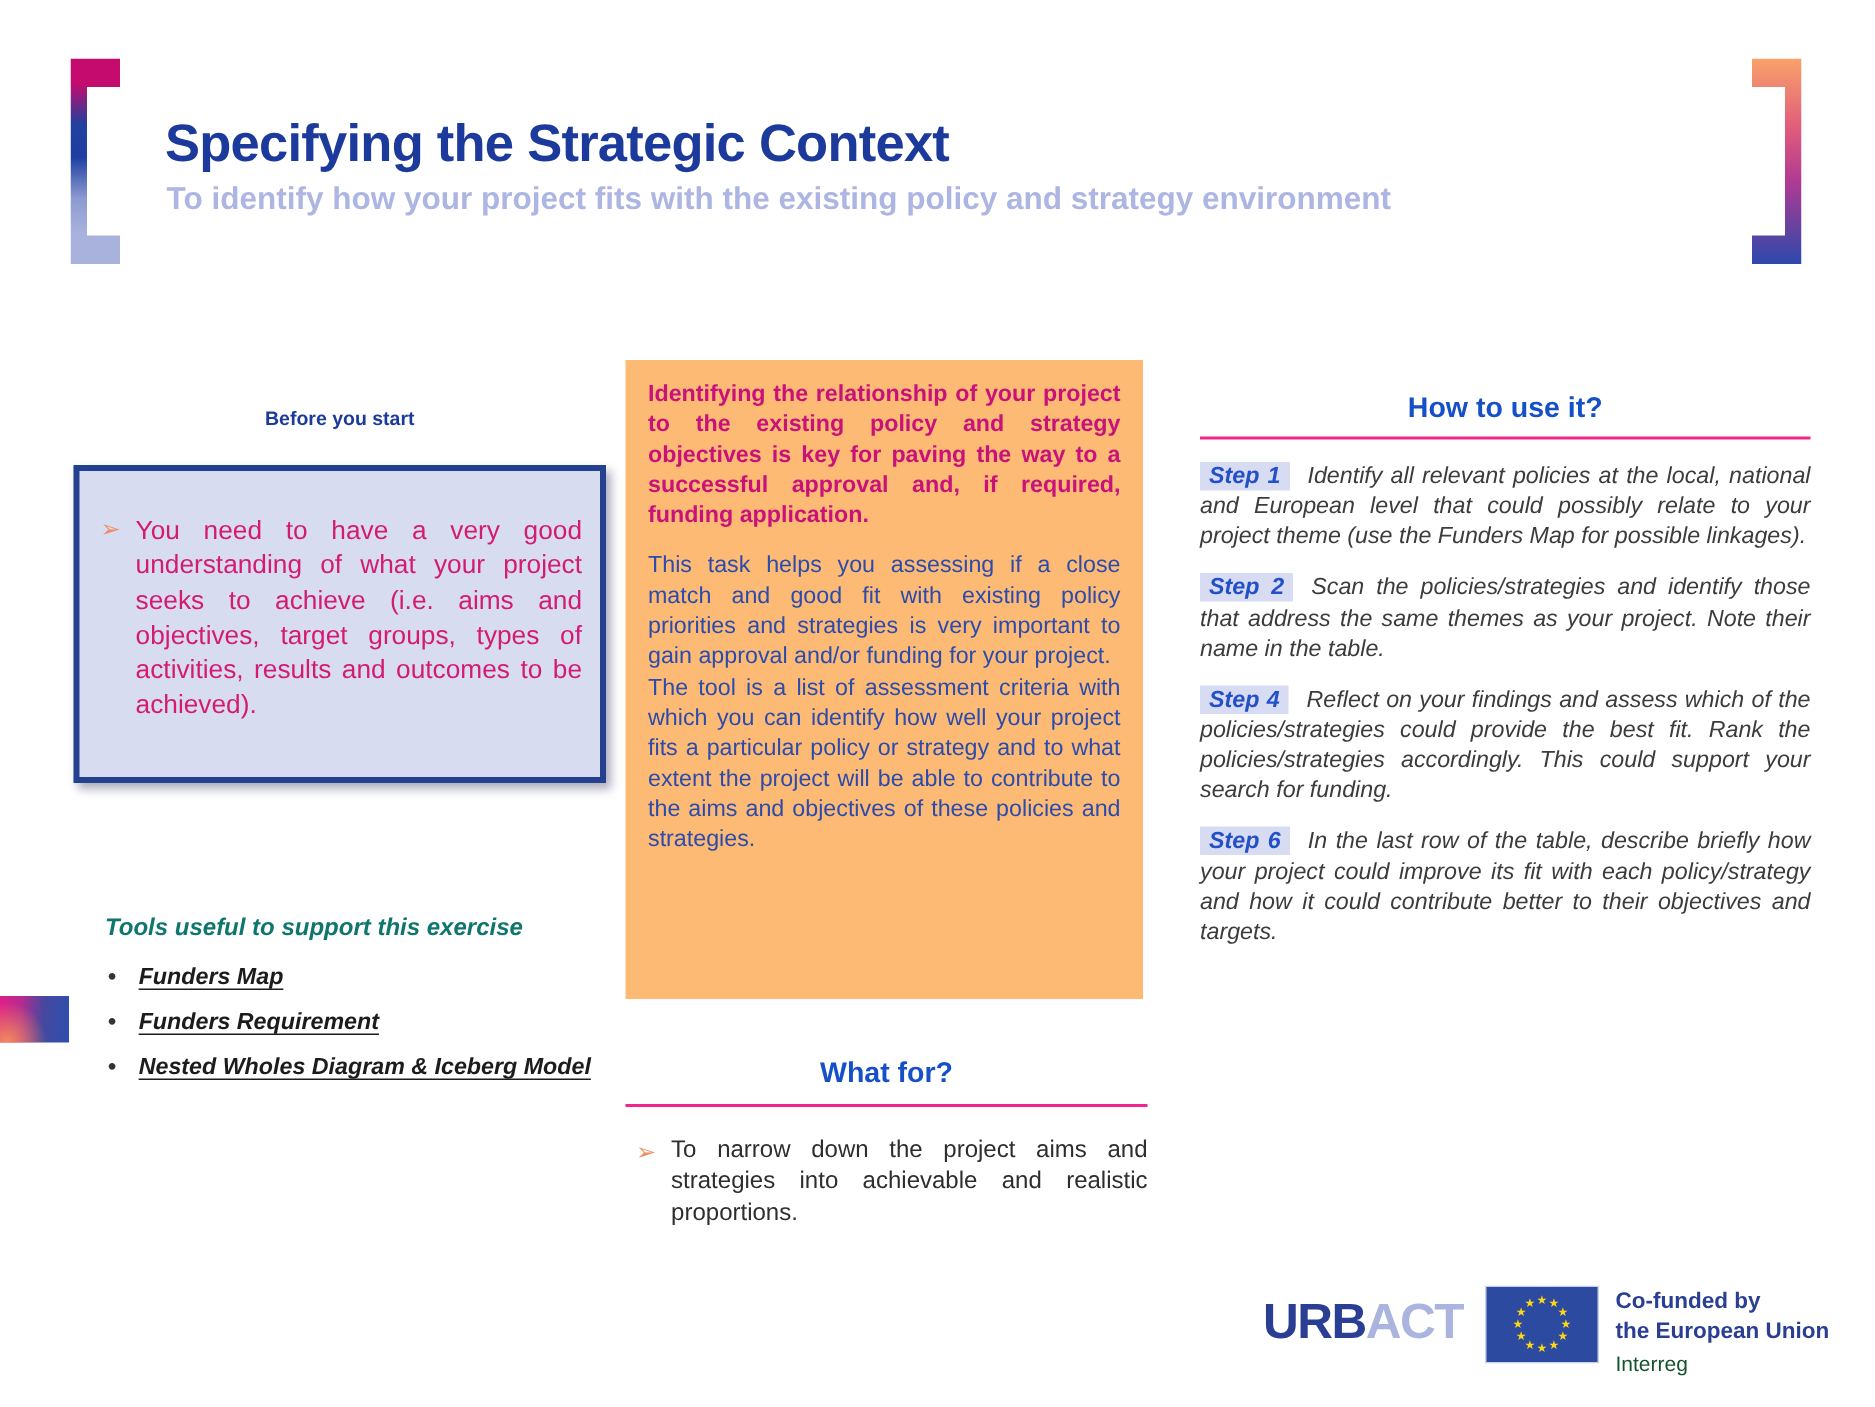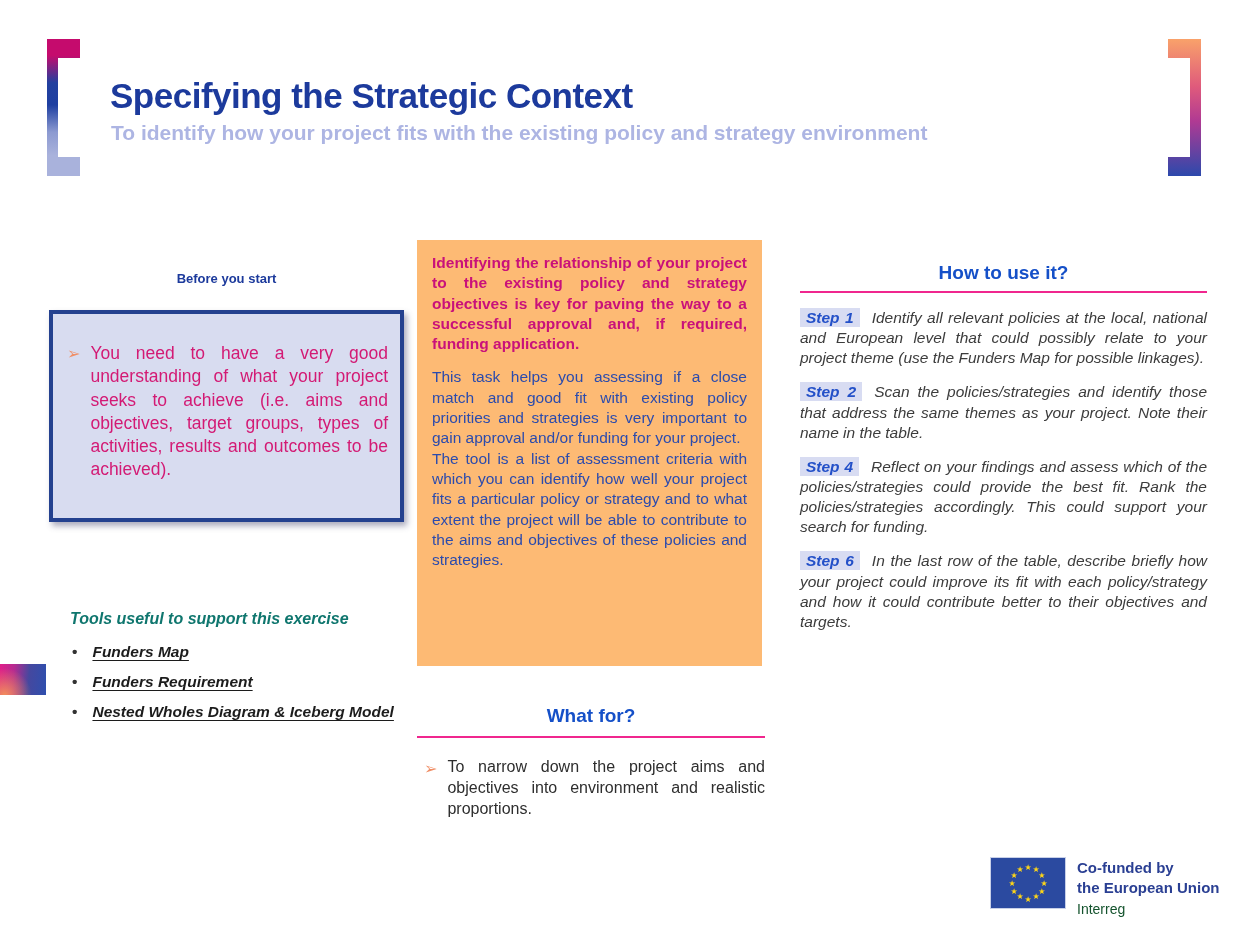--- a/index.html
+++ b/index.html
@@ -127,40 +127,43 @@
   <div class="intro-box">
     <p class="intro-p1">Identifying the relationship of your project to the existing policy and strategy objectives is key for paving the way to a successful approval and, if required, funding application.</p>
     <p class="intro-p2">This task helps you assessing if a close match and good fit with existing policy priorities and strategies is very important to gain approval and/or funding for your project.</p>
     <p class="intro-p3">The tool is a list of assessment criteria with which you can identify how well your project fits a particular policy or strategy and to what extent the project will be able to contribute to the aims and objectives of these policies and strategies.</p>
   </div>
 
   <h2 class="section-heading whatfor-heading">What for?</h2>
   <div class="rule rule-whatfor"></div>
   <div class="whatfor-bullet">
     <span class="chev">➢</span>
-    <div class="wf-text">To narrow down the project aims and objectives into environment and realistic proportions.</div>
+    <div class="wf-text">To narrow down the project aims and strategies into achievable and realistic proportions.</div>
   </div>
 
   <h2 class="section-heading howto-heading">How to use it?</h2>
   <div class="rule rule-howto"></div>
   <div class="steps">
     <p class="step">
       <span class="step-label">Step 1</span><span class="step-text">Identify all relevant policies at the local, national and European level that could possibly relate to your project theme (use the Funders Map for possible linkages).</span>
     </p>
     <p class="step">
       <span class="step-label">Step 2</span><span class="step-text">Scan the policies/strategies and identify those that address the same themes as your project. Note their name in the table.</span>
     </p>
     <p class="step">
       <span class="step-label">Step 4</span><span class="step-text">Reflect on your findings and assess which of the policies/strategies could provide the best fit. Rank the policies/strategies accordingly. This could support your search for funding.</span>
     </p>
     <p class="step">
       <span class="step-label">Step 6</span><span class="step-text">In the last row of the table, describe briefly how your project could improve its fit with each policy/strategy and how it could contribute better to their objectives and targets.</span>
     </p>
   </div>
 
+  <div class="urbact-logo">
+    <span class="urb">URB</span><span class="act">ACT</span>
+  </div>
 
   <svg class="eu-flag" width="76" height="52" viewBox="0 0 76 52">
     <rect x="0.5" y="0.5" width="75" height="51" fill="#2b4aa0" stroke="#c8d0e8" stroke-width="1"></rect>
     <g fill="#ffd617" font-size="8" text-anchor="middle">
       <text x="38" y="12.5">★</text>
         <text x="46" y="14.6">★</text>
         <text x="51.9" y="20.5">★</text>
       <text x="54" y="28.5">★</text>
         <text x="51.9" y="36.5">★</text>
         <text x="46" y="42.4">★</text>

